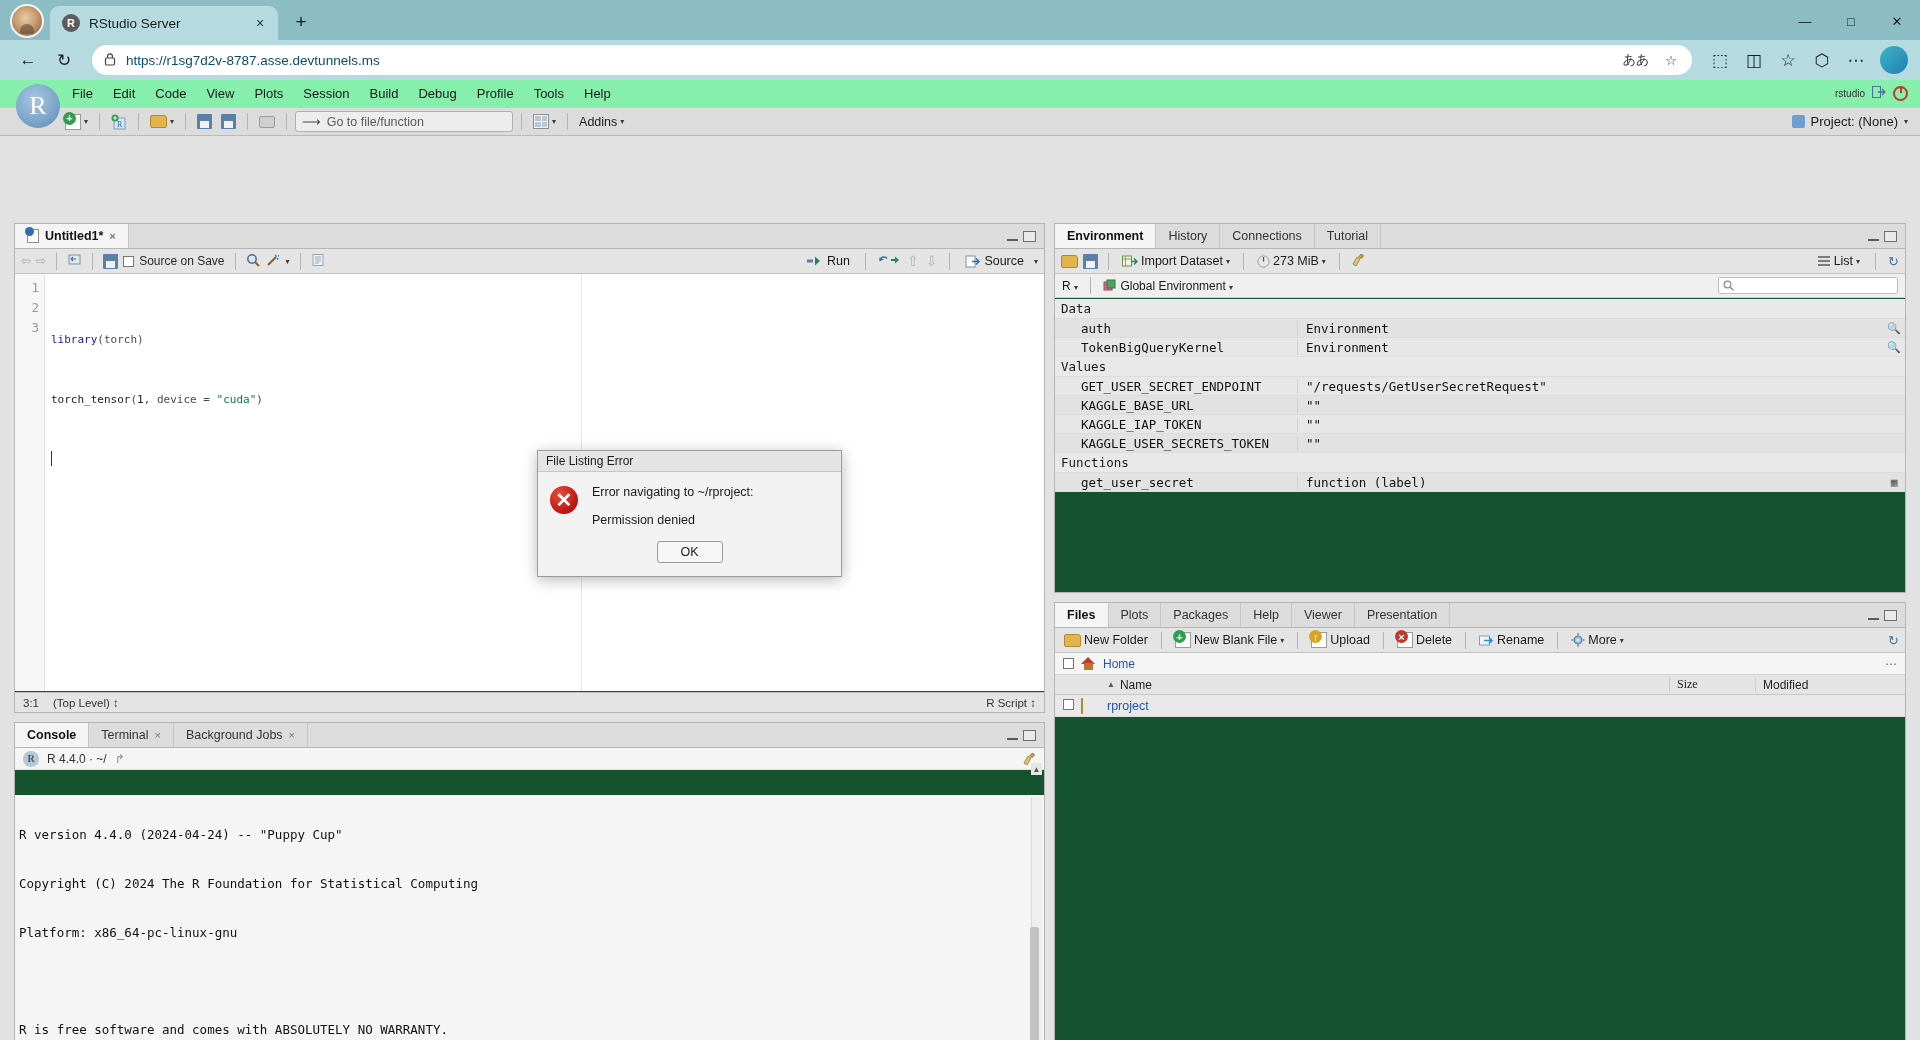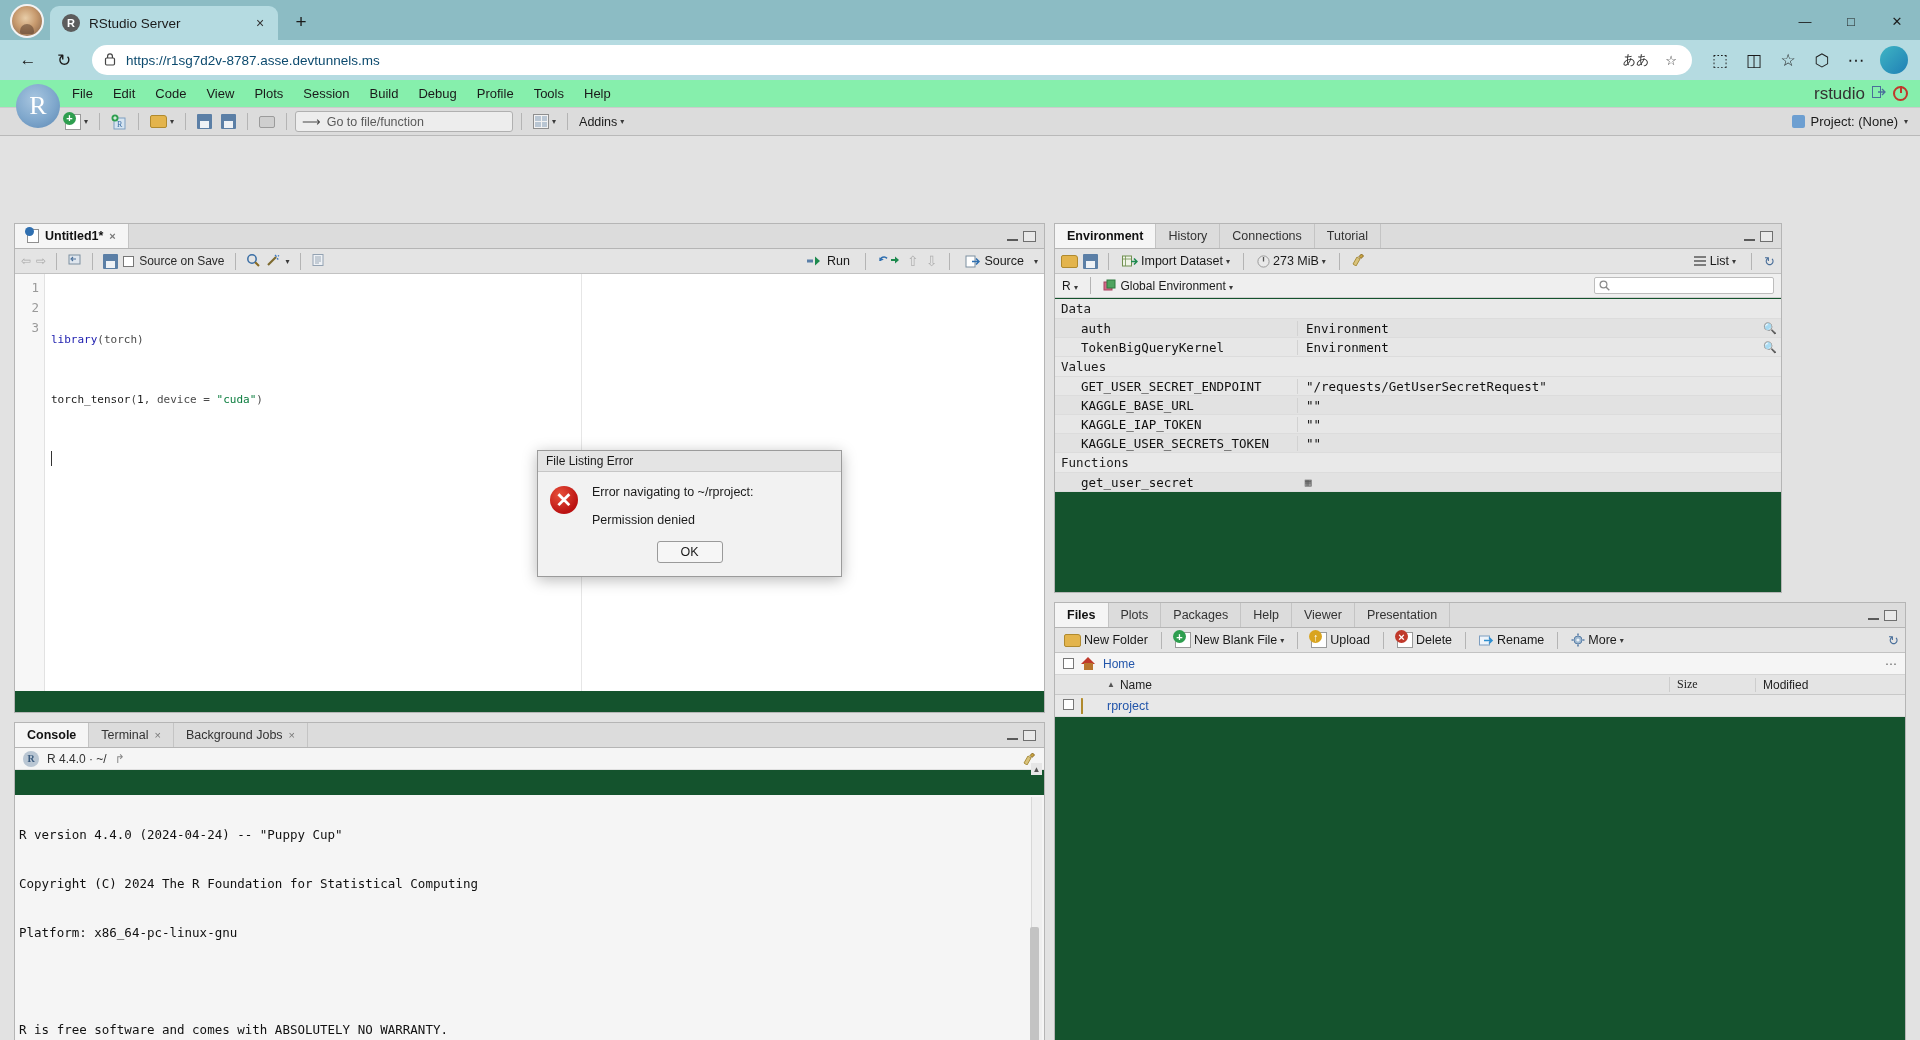--- a/index.html
+++ b/index.html
@@ -116,21 +116,21 @@
     display: flex; align-items: center; justify-content: center;
     color: #fff; font-size: 26px; font-family: "Liberation Serif", serif;
     z-index: 5;
   }
   .menu-item {
     padding: 0 10px; font-size: 13px; color: #1a1a1a; line-height: 28px;
   }
   .menubar-right {
     margin-left: auto; display: flex; align-items: center; gap: 7px; padding-right: 12px;
   }
-  .mb-user { font-size: 17px; color: #333; }
+  .mb-user { font-size: 10px; color: #333; }
   .mb-ico { font-size: 12px; color: #4a6f9a; }
   .mb-power {
     width: 15px; height: 15px; border-radius: 50%;
     border: 2px solid #c0392b; position: relative;
   }
   .mb-power::after{ content:""; position:absolute; left:5px; top:-2px; width:2px;height:7px;background:#c0392b;}
 
   .toolbar {
     height: 28px; background: #dcdcdc;
     display: flex; align-items: center; padding-left: 62px; gap: 3px;
@@ -183,21 +183,21 @@
 
   
   .panes { position: absolute; left: 0; top: 57px; right: 0; bottom: 0; }
 
   .pane {
     position: absolute; background: #14532d;
     border: 1px solid #b5b5b5;
   }
   .pane-source { left: 14px; top: 86px; width: 1031px; height: 490px; }
   .pane-console { left: 14px; top: 585px; width: 1031px; height: 449px; }
-  .pane-env    { left: 1054px; top: 86px; width: 728px; height: 370px; }
+  .pane-env    { left: 1054px; top: 86px; width: 852px; height: 370px; }
   .pane-files  { left: 1054px; top: 465px; width: 852px; height: 569px; }
 
   .pane-tabs {
     height: 25px; background: #dcdcdc;
     display: flex; align-items: stretch;
     border-bottom: 1px solid #b5b5b5; position: relative;
   }
   .ptab {
     display: flex; align-items: center; gap: 6px;
     padding: 0 12px; font-size: 12.5px; color: #333;
@@ -612,20 +612,31 @@
           <div>3</div>
         </div>
         <div class="code">
           <div><span class="k-fn">library</span><span class="k-op">(torch)</span></div>
           <div><span class="k-num">torch_tensor</span><span class="k-op">(</span><span class="k-num">1</span><span class="k-op">, device = </span><span class="k-str">"cuda"</span><span class="k-op">)</span></div>
           <div><span class="caret-blink"></span></div>
         </div>
       </div>
       <div class="margin-line"></div>
 
+      <div class="statusbar">
+        <span>3:1</span>
+        <span>
+          <span>(Top Level)</span>
+          <span>↕</span>
+        </span>
+        <span class="sb-right">
+          <span>R Script</span>
+          <span>↕</span>
+        </span>
+      </div>
     </div>
 
     <div class="pane pane-console">
       <div class="pane-tabs">
         <div class="ptab active">
           <span>Console</span>
         </div>
         <div class="ptab">
           <span>Terminal</span>
           <span class="x">×</span>
@@ -786,20 +797,21 @@
         </div>
         <div class="env-row">
           <span class="env-name">KAGGLE_USER_SECRETS_TOKEN</span>
           <span class="env-val">""</span>
           <span class="env-zoom"></span>
         </div>
 
         <div class="env-group">Functions</div>
         <div class="env-row">
           <span class="env-name">get_user_secret</span>
+          <span class="env-val">function (label)</span>
           <span class="env-zoom">▦</span>
         </div>
       </div>
     </div>
 
     <div class="pane pane-files">
       <div class="pane-tabs">
         <div class="ptab active">Files</div>
         <div class="ptab">Plots</div>
         <div class="ptab">Packages</div>

